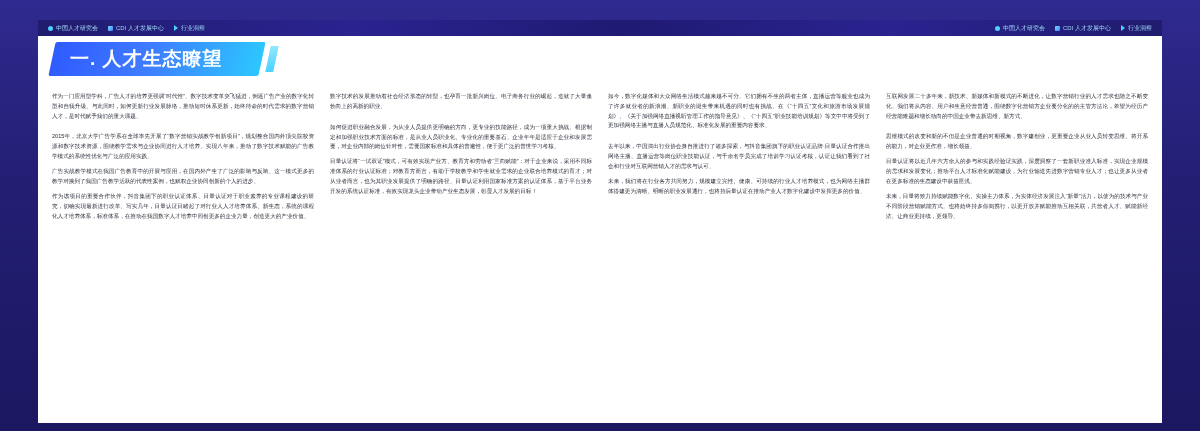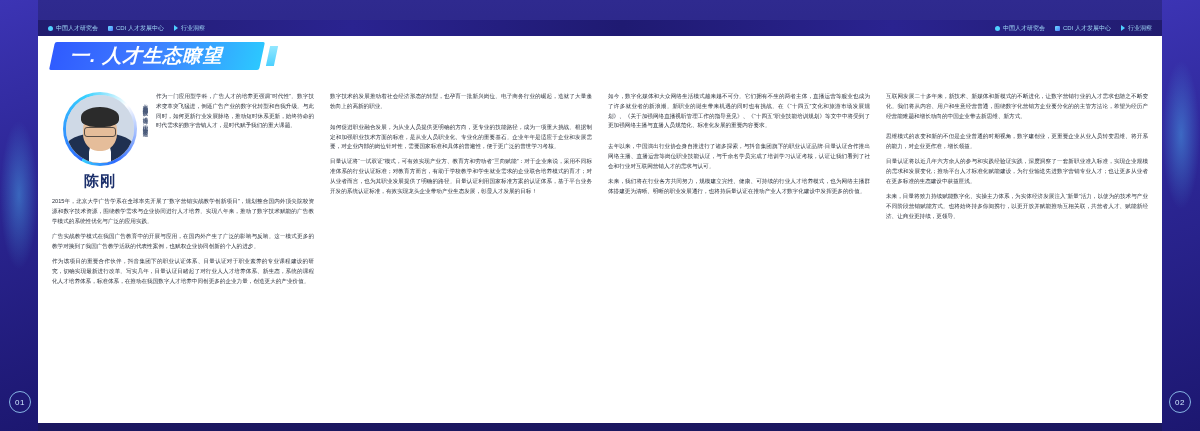--- a/index.html
+++ b/index.html
@@ -109,22 +109,21 @@
     border-bottom: 3px solid transparent;
     display: inline-block;
   }
 
   
   .heading-wrap {
     position: absolute;
     top: 22px;
     left: 14px;
     width: 210px;
-    height: 28px;
-    font-style: italic;
+    height: 34px;
   }
   .heading-bar {
     position: absolute;
     inset: 0;
     background: linear-gradient(95deg, #2f5bff 0%, #3f7bff 45%, #2cc8ff 100%);
     transform: skewX(-12deg);
     border-radius: 2px;
   }
   .heading-bar:after {
     content: "";
@@ -275,29 +274,21 @@
     bottom: 4px;
     width: 1px;
     background: transparent;
   }
 </style>
 </head>
 <body>
 
 <div class="page">
 
-  <div class="gutter left">
-    <div class="gutter-glow"></div>
-    <div class="page-num left">01</div>
-  </div>
-
-  <div class="gutter right">
-    <div class="gutter-glow"></div>
-    <div class="page-num right">02</div>
-  </div>
+
 
   <div class="sheet">
 
     <div class="top-strip">
       <div class="strip-group">
         <span class="strip-item">
           <i class="strip-dot"></i>
           <span>中国人才研究会</span>
         </span>
         <span class="strip-item">
@@ -327,36 +318,20 @@
 
     <div class="heading-wrap">
       <div class="heading-bar"></div>
       <div class="heading-text">一. 人才生态瞭望</div>
     </div>
 
     <div class="columns">
 
       <div class="col">
         <div class="col-top">
-          <div class="portrait-holder">
-            <div class="portrait-block">
-              <div class="portrait-ring">
-                <div class="portrait-inner">
-                  <div class="ph-bg" style="background:#cfd9e6"></div>
-                  <div class="ph-body" style="width:70px;height:34px;background:#1f3050"></div>
-                  <div class="ph-shirt" style="width:22px;height:22px;background:#ffffff"></div>
-                  <div class="ph-head" style="top:16px;width:34px;height:40px;background:#e5bd9a"></div>
-                  <div class="ph-hair" style="top:12px;width:38px;height:20px;background:#2b2b2b"></div>
-                  <div class="ph-glasses" style="top:32px"></div>
-                </div>
-              </div>
-              <div class="name-label">陈刚</div>
-            </div>
-            <div class="title-vert">北京大学新闻与传播学院教授、博士生导师、中国广告协会学术委员会主任</div>
-          </div>
           <div class="col-para">
             <p>作为一门应用型学科，广告人才的培养更强调“时代性”。数字技术变革突飞猛进，倒逼广告产业的数字化转型和自我升级。与此同时，如何更新行业发展脉络，推动短时休系更新，始终待命的时代需求的数字营销人才，是时代赋予我们的重大课题。</p>
           </div>
         </div>
         <div class="col-body">
           <p>2015年，北京大学广告学系在全球率先开展了“数字营销实战教学创新项目”，规划整合国内外顶尖院校资源和数字技术资源，围绕教学需求与企业协同进行人才培养。实现八年来，推动了数字技术赋能的广告教学模式的系统性优化与广泛的应用实践。</p>
           <p>广告实战教学模式在我国广告教育中的开展与应用，在国内外产生了广泛的影响与反响。这一模式更多的教学对接到了我国广告教学活跃的代表性案例，也赋权企业协同创新的个人的进步。</p>
           <p>作为该项目的重要合作伙伴，抖音集团下的职业认证体系、目量认证对于职业素养的专业课程建设的研究，切确实现最新进行改革。写实几年，目量认证目睹起了对行业人人才培养体系、新生态，系统的课程化人才培养体系，标准体系，在推动在我国数字人才培养中同创更多的企业力量，创造更大的产业价值。</p>
         </div>
       </div>

